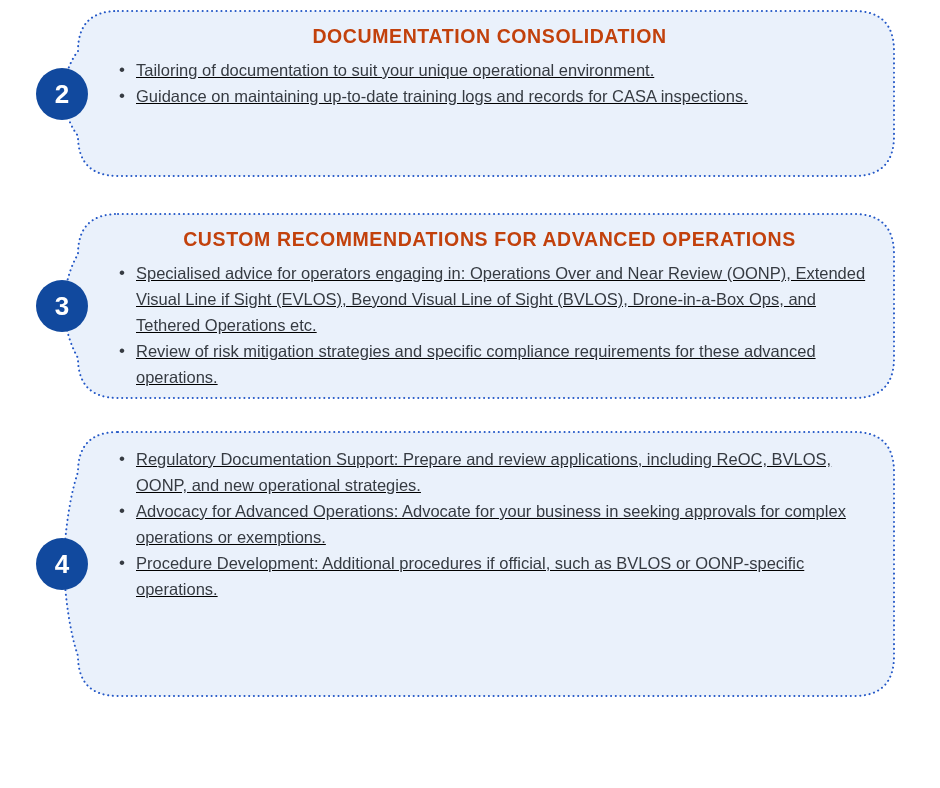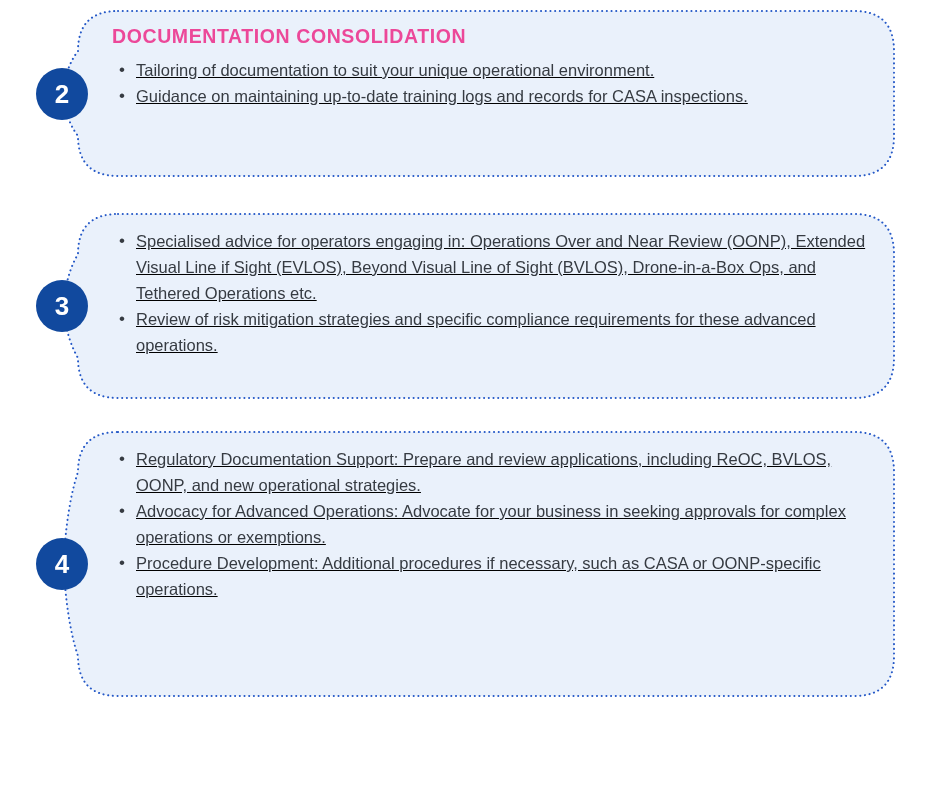--- a/index.html
+++ b/index.html
@@ -40,22 +40,23 @@
     position:relative;
     z-index:1;
     padding:15px 28px 10px 49px;
     box-sizing:border-box;
   }
   .content h2 {
     margin:0 0 9px 0;
     font-size:19.5px;
     font-weight:bold;
     letter-spacing:0.6px;
-    color:#ec4899;
+    color:#c2410c;
     text-transform:uppercase;
+    text-align:center;
   }
   .content ul { margin:0; padding:0 0 0 24px; list-style:none;text-decoration:underline; }
   .content li {
     position:relative;
     font-size:16.5px;
     line-height:26px;
     color:#363B42;
     margin:0;
   }
   .content li::before {
@@ -92,39 +93,40 @@
 
   <section class="row row-1">
     <div class="badge">
       <span>3</span>
     </div>
     <div class="card card-1">
       <svg class="card-border" viewBox="0 0 832 186" preserveAspectRatio="none">
         <path d="M 55 1 H 791 Q 831 1 831 41 V 145 Q 831 185 791 185 H 55 Q 15 185 15 145 C 5 128 1 107 1 93 C 1 79 5 58 15 41 Q 15 1 55 1 Z" fill="#EAF1FB" stroke="#2458C7" stroke-width="2" stroke-dasharray="0.1 4.6" stroke-linecap="round"></path>
       </svg>
       <div class="content">
+        <h2>CUSTOM RECOMMENDATIONS FOR ADVANCED OPERATIONS</h2>
         <ul>
           <li>Specialised advice for operators engaging in: Operations Over and Near Review (OONP), Extended Visual Line if Sight (EVLOS), Beyond Visual Line of Sight (BVLOS), Drone-in-a-Box Ops, and Tethered Operations etc.</li>
           <li>Review of risk mitigation strategies and specific compliance requirements for these advanced operations.</li>
         </ul>
       </div>
     </div>
   </section>
 
   <section class="row row-2">
     <div class="badge">
       <span>4</span>
     </div>
     <div class="card card-2">
       <svg class="card-border" viewBox="0 0 832 266" preserveAspectRatio="none">
         <path d="M 55 1 H 791 Q 831 1 831 41 V 225 Q 831 265 791 265 H 55 Q 15 265 15 225 C 5 196 1 152 1 133 C 1 114 5 70 15 41 Q 15 1 55 1 Z" fill="#EAF1FB" stroke="#2458C7" stroke-width="2" stroke-dasharray="0.1 4.6" stroke-linecap="round"></path>
       </svg>
       <div class="content">
         <ul>
           <li>Regulatory Documentation Support: Prepare and review applications, including ReOC, BVLOS, OONP, and new operational strategies.</li>
           <li>Advocacy for Advanced Operations: Advocate for your business in seeking approvals for complex operations or exemptions.</li>
-          <li>Procedure Development: Additional procedures if necessary, such as CASA or OONP-specific operations.</li>
+          <li>Procedure Development: Additional procedures if official, such as BVLOS or OONP-specific operations.</li>
         </ul>
       </div>
     </div>
   </section>
 
 </div>
 
 </body></html>

